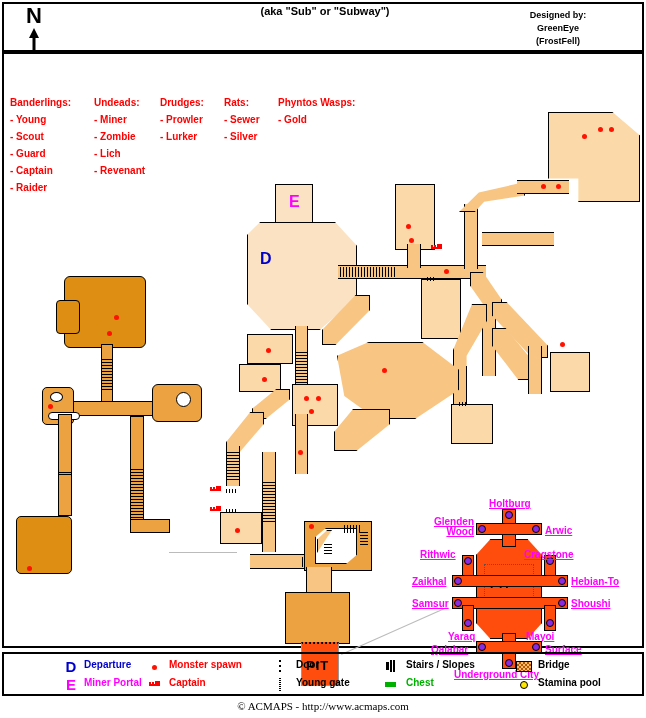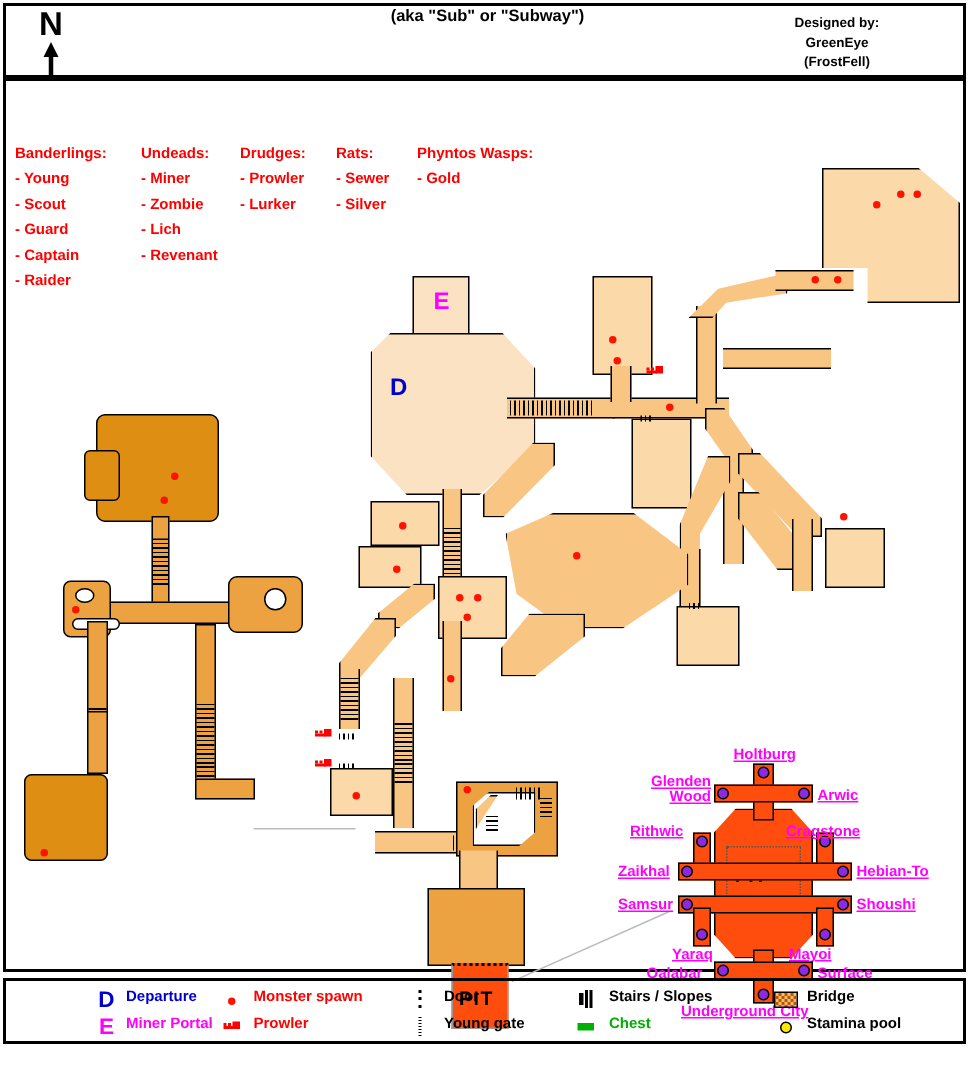--- a/index.html
+++ b/index.html
@@ -371,21 +371,21 @@
     </div>
     <div class="lg" style="left:143px;top:24px;color:#ff0000">
       <span class="lg-ico">
         <span class="lock" style="left:2px;top:3px">
             <i class="k1"></i>
             <i class="k2"></i>
             <i class="k3"></i>
             <i class="k4"></i>
           </span>
       </span>
-      <span class="tx">Prowler</span>
+      <span class="tx">Captain</span>
     </div>
 
     <div class="lg" style="left:270px;top:6px;color:#000">
       <span class="lg-ico">
         <span style="position:absolute;left:5px;top:0px;width:2px;height:13px;background:repeating-linear-gradient(180deg,#000 0 2px,transparent 2px 5px);display:block"></span>
       </span>
       <span class="tx">Door</span>
     </div>
     <div class="lg" style="left:270px;top:24px;color:#000">
       <span class="lg-ico">
@@ -417,14 +417,15 @@
       <span class="tx">Bridge</span>
     </div>
     <div class="lg" style="left:512px;top:24px;color:#000">
       <span class="lg-ico">
         <span style="position:absolute;left:4px;top:3px;width:8px;height:8px;border-radius:50%;background:#ffe800;border:1px solid #000;box-sizing:border-box;display:block"></span>
       </span>
       <span class="tx">Stamina pool</span>
     </div>
   </div>
 
+  <div id="copyright">© ACMAPS - http://www.acmaps.com</div>
 
 </div>
 
 </body></html>

